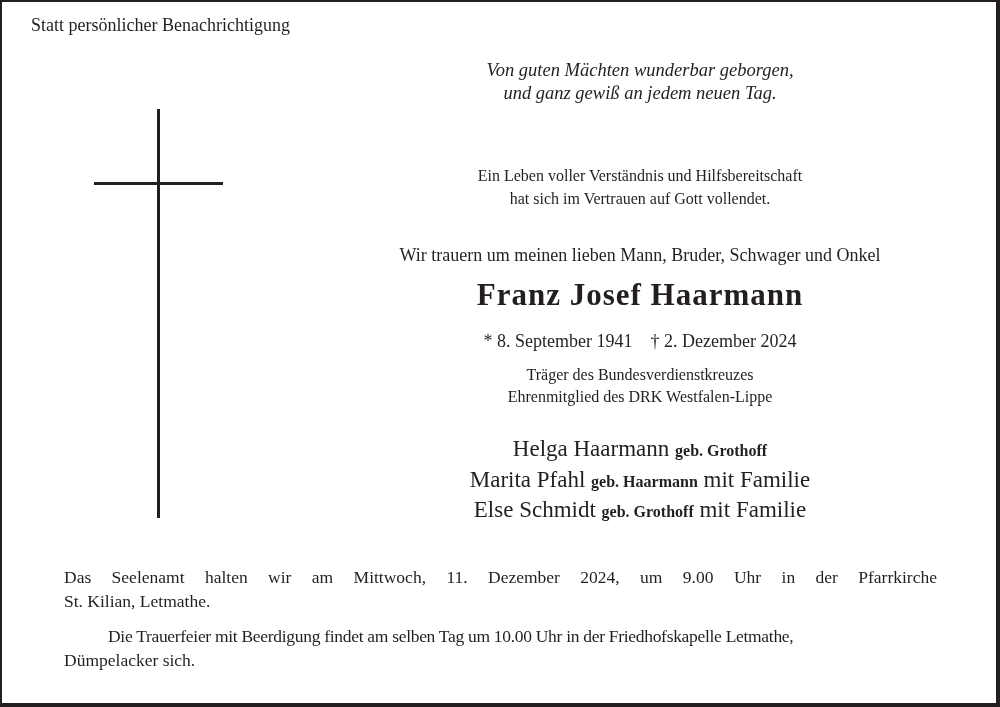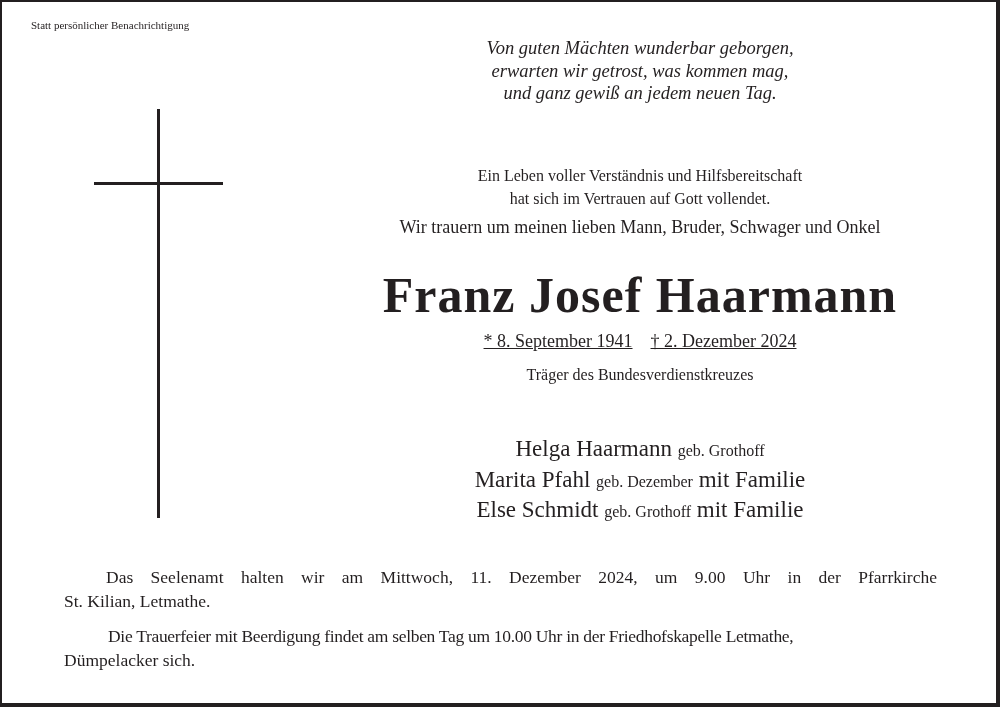--- a/index.html
+++ b/index.html
@@ -21,21 +21,21 @@
       width: 1000px; height: 707px;
       box-sizing: border-box;
       border-top: 2px solid #231f20;
       border-left: 2px solid #231f20;
       border-right: 4px solid #231f20;
       border-bottom: 4px solid #231f20;
     }
     .header-note {
       position: absolute;
       left: 31px; top: 15px;
-      font-size: 11px;
+      font-size: 18px;
       line-height: 20px;
       white-space: nowrap;
     }
     .cross-v {
       position: absolute;
       left: 157px; top: 109px;
       width: 3px; height: 409px;
       background: #231f20;
     }
     .cross-h {
@@ -43,124 +43,122 @@
       left: 94px; top: 182px;
       width: 129px; height: 3px;
       background: #231f20;
     }
     .center-col {
       position: absolute;
       left: 340px; width: 600px;
       text-align: center;
     }
     .poem {
-      top: 37px;
+      top: 59px;
       font-style: italic;
       font-size: 18.5px;
       line-height: 22.5px;
     }
     .poem div { white-space: nowrap; }
     .life {
       top: 165px;
       font-size: 16px;
       line-height: 22.5px;
     }
     .mourn {
-      top: 216px;
+      top: 244px;
       font-size: 18px;
       line-height: 22px;
       white-space: nowrap;
       text-align: center;
     }
     .name {
       top: 270px;
-      font-size: 50px;
+      font-size: 31px;
       line-height: 50px;
       font-weight: bold;
       letter-spacing: 1px;
       white-space: nowrap;
     }
     .dates {
       top: 330px;
       font-size: 18px;
       line-height: 22px;
       white-space: nowrap;
-      text-decoration: underline;
     }
     .dates .gap { display: inline-block; width: 18px; }
     .honors {
       top: 364px;
       font-size: 16px;
       line-height: 21.5px;
     }
     .family {
       top: 435px;
       font-size: 23px;
       line-height: 28.5px;
     }
     .family .row { white-space: nowrap; }
-    .family .small { font-size: 16px; }
+    .family .small { font-size: 16px; font-weight: bold; }
     .service {
       position: absolute;
       left: 64px; width: 873px;
       font-size: 17.5px;
       line-height: 24px;
     }
     .service.p1 { top: 565px; }
     .service.p2 { top: 624px; }
     .justify {
       text-align: justify;
       text-align-last: justify;
       word-spacing: 2px;
-      margin-left: 42px;
     }
   </style>
 </head>
 <body>
 
 <div class="frame"></div>
 
 <div class="header-note">Statt persönlicher Benachrichtigung</div>
 
 <div>
   <div class="cross-v"></div>
   <div class="cross-h"></div>
 </div>
 
 <div class="center-col poem">
   <div>Von guten Mächten wunderbar geborgen,</div>
-  <div>erwarten wir getrost, was kommen mag,</div>
   <div>und ganz gewiß an jedem neuen Tag.</div>
 </div>
 
 <div class="center-col life">
   <div>Ein Leben voller Verständnis und Hilfsbereitschaft</div>
   <div>hat sich im Vertrauen auf Gott vollendet.</div>
 </div>
 
 <div class="center-col mourn">Wir trauern um meinen lieben Mann, Bruder, Schwager und Onkel</div>
 
 <div class="center-col name">Franz Josef Haarmann</div>
 
 <div class="center-col dates">
   <span>* 8. September 1941</span><span class="gap"></span><span>† 2. Dezember 2024</span>
 </div>
 
 <div class="center-col honors">
   <div>Träger des Bundesverdienstkreuzes</div>
+  <div>Ehrenmitglied des DRK Westfalen-Lippe</div>
 </div>
 
 <div class="center-col family">
   <div class="row">
     <span>Helga Haarmann</span>
     <span class="small">geb. Grothoff</span>
   </div>
   <div class="row">
     <span>Marita Pfahl</span>
-    <span class="small">geb. Dezember</span>
+    <span class="small">geb. Haarmann</span>
     <span>mit Familie</span>
   </div>
   <div class="row">
     <span>Else Schmidt</span>
     <span class="small">geb. Grothoff</span>
     <span>mit Familie</span>
   </div>
 </div>
 
 <div class="service p1">

